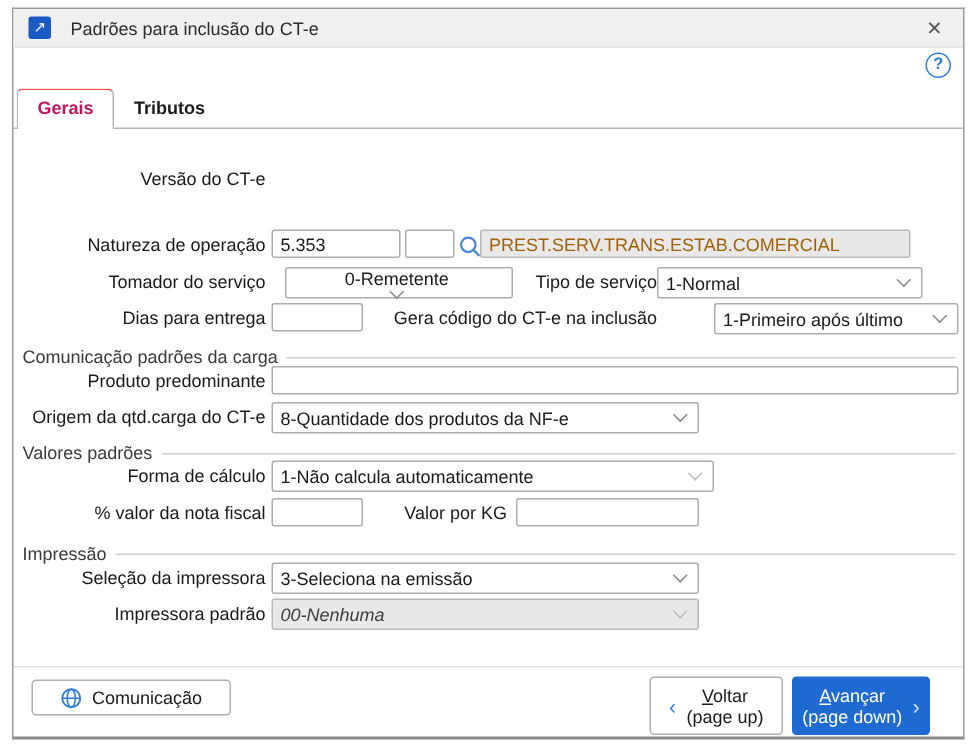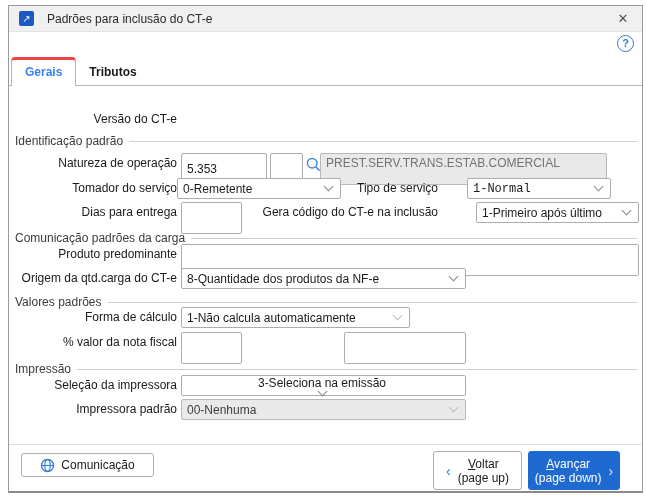--- a/index.html
+++ b/index.html
@@ -9,32 +9,32 @@
   
   .titlebar { height:26px; background:#f0f0f0; border-bottom:1px solid #e3e3e3; display:flex; align-items:center; padding:0 8px 0 10px; }
   .title-icon { width:15px; height:15px; background:#1b59c4; border-radius:2px; color:#fff; font-size:10px; line-height:15px; text-align:center; margin-right:13px; flex:0 0 auto; }
   .title-text { color:#2b2b2b; }
   .close-btn { margin-left:auto; width:22px; text-align:center; color:#555; font-size:13px; cursor:default; }
   
   .help-btn { position:absolute; top:29px; right:8px; width:17px; height:17px; border:1px solid #2f7cd6; border-radius:50%; color:#2f7cd6; font-weight:bold; font-size:11px; line-height:15px; text-align:center; }
   
   .tabstrip { position:absolute; left:0; right:0; top:52px; height:28px; display:flex; align-items:flex-end; padding-left:2px; border-bottom:1px solid #b5b5b5; }
   .tab { font-weight:bold; padding:5px 13px 6px 13px; position:relative; }
-  .tab.active { border:1px solid #b5b5b5; border-top:3px solid #ef4444; border-bottom:none; border-radius:4px 4px 0 0; background:#fff; color:#3b82f6; margin-bottom:-1px; padding-bottom:7px; z-index:2; }
+  .tab.active { border:1px solid #b5b5b5; border-top:1px solid #ef4444; border-bottom:none; border-radius:4px 4px 0 0; background:#fff; color:#be185d; margin-bottom:-1px; padding-bottom:7px; z-index:2; }
   .tab.inactive { color:#1b1b1b; }
   
   .lbl { position:absolute; height:21px; line-height:21px; text-align:right; white-space:nowrap; }
-  .fld { position:absolute; height:32px; border:1px solid #adadad; border-radius:2px; background:#fff; font-family:inherit; font-size:12px; color:#1a1a1a; padding:0 5px; }
+  .fld { position:absolute; height:19px; border:1px solid #adadad; border-radius:2px; background:#fff; font-family:inherit; font-size:12px; color:#1a1a1a; padding:0 5px; }
   input.fld { outline:none; }
-  .fld.ro { background:#e9e9e9; border-color:#b9b9b9; color:#737373; line-height:19px; overflow:hidden; white-space:nowrap; }
+  .fld.ro { background:#e9e9e9; border-color:#b9b9b9; color:#a16207; line-height:19px; overflow:hidden; white-space:nowrap; }
   .dd { position:absolute; height:21px; border:1px solid #adadad; border-radius:2px; background:#fff; display:flex; align-items:center; padding:0 8px 0 5px; cursor:default; }
   .dd .dd-text { flex:1; white-space:nowrap; overflow:hidden; }
   .chev { width:7px; height:7px; border-right:1.5px solid #8a8a8a; border-bottom:1.5px solid #8a8a8a; transform:rotate(45deg); margin-top:-4px; flex:0 0 auto; }
   .chev.light { border-color:#bdbdbd; }
-  .dd.disabled { background:#e9e9e9; border-color:#b9b9b9; color:#3f3f3f; }
+  .dd.disabled { background:#e9e9e9; border-color:#b9b9b9; color:#3f3f3f;font-style:italic; }
   .group { position:absolute; left:6px; right:5px; height:15px; display:flex; align-items:center; color:#3a3a3a; white-space:nowrap; }
   .group .gline { flex:1; border-top:1px solid #cfcfcf; margin-left:6px; margin-top:2px; }
   .search-btn { position:absolute; width:18px; height:20px; display:flex; align-items:center; justify-content:center; }
   
   .footer-sep { position:absolute; left:0; right:0; top:438px; border-top:1px solid #e0e0e0; }
   .btn { position:absolute; border:1px solid #b0b0b0; border-radius:3px; background:#fff; display:flex; align-items:center; justify-content:center; font-family:inherit; font-size:12px; color:#1a1a1a; cursor:default; }
   .btn-comunicacao { left:12px; top:447px; width:133px; height:24px; gap:6px; }
   .btn-nav { top:445px; height:39px; gap:7px; }
   .btn-voltar { left:424px; width:89px; }
   .btn-avancar { left:519px; width:92px; background:#1f6ad1; border-color:#1f6ad1; color:#fff; }
@@ -57,43 +57,39 @@
 
   <div class="help-btn">?</div>
 
   <div class="tabstrip">
     <div class="tab active">Gerais</div>
     <div class="tab inactive">Tributos</div>
   </div>
 
   <div class="lbl" style="left:8px;width:160px;top:103px;">Versão do CT-e</div>
 
-  <div class="group" style="top:127px;">
-    <span>Identificação padrão</span>
-    <span class="gline"></span>
-  </div>
 
   <div class="lbl" style="left:8px;width:160px;top:147px;">Natureza de operação</div>
   <input class="fld" style="left: 172px; top: 147px; width: 86px;" value="5.353">
   <input class="fld" style="left: 261px; top: 147px; width: 33px;" value="">
   <span class="search-btn" style="left:295px;top:148px;">
     <svg width="17" height="17" viewBox="0 0 17 17">
         <circle cx="7.2" cy="7.2" r="4.8" fill="none" stroke="#4a86d8" stroke-width="1.5"></circle>
         <line x1="10.9" y1="10.9" x2="14.6" y2="14.6" stroke="#4a86d8" stroke-width="1.5"></line>
       </svg>
   </span>
   <div class="fld ro" style="left:311px;top:147px;width:287px;">PREST.SERV.TRANS.ESTAB.COMERCIAL</div>
 
   <div class="lbl" style="left:8px;width:160px;top:172px;">Tomador do serviço</div>
-  <div class="dd" style="left:168px;top:172px;width:164px;">
+  <div class="dd" style="left:181px;top:172px;width:152px;flex-direction:column;">
     <span class="dd-text">0-Remetente</span>
     <span class="chev"></span>
   </div>
   <div class="lbl" style="left:230px;width:199px;top:172px;">Tipo de serviço</div>
-  <div class="dd" style="left:458px;top:172px;width:144px;font-family:Liberation Mono, monospace;">
+  <div class="dd" style="left:429px;top:172px;width:177px;">
     <span class="dd-text">1-Normal</span>
     <span class="chev"></span>
   </div>
 
   <div class="lbl" style="left:8px;width:160px;top:196px;">Dias para entrega</div>
   <input class="fld" style="left: 172px; top: 196px; width: 61px;" value="">
   <div class="lbl" style="left:230px;width:199px;top:196px;">Gera código do CT-e na inclusão</div>
   <div class="dd" style="left:435px;top:196px;width:163px;margin-left:32px;">
     <span class="dd-text">1-Primeiro após último</span>
     <span class="chev"></span>
@@ -112,36 +108,37 @@
     <span class="dd-text">8-Quantidade dos produtos da NF-e</span>
     <span class="chev"></span>
   </div>
 
   <div class="group" style="top:288px;">
     <span>Valores padrões</span>
     <span class="gline"></span>
   </div>
 
   <div class="lbl" style="left:8px;width:160px;top:301px;">Forma de cálculo</div>
-  <div class="dd" style="left:172px;top:301px;width:229px;">
+  <div class="dd" style="left:172px;top:301px;width:295px;">
     <span class="dd-text">1-Não calcula automaticamente</span>
     <span class="chev light"></span>
   </div>
 
   <div class="lbl" style="left:8px;width:160px;top:326px;">% valor da nota fiscal</div>
   <input class="fld" style="left: 172px; top: 326px; width: 61px;" value="">
+  <div class="lbl" style="left:240px;width:89px;top:326px;">Valor por KG</div>
   <input class="fld" style="left: 335px; top: 326px; width: 122px;" value="">
 
   <div class="group" style="top:355px;">
     <span>Impressão</span>
     <span class="gline"></span>
   </div>
 
   <div class="lbl" style="left:8px;width:160px;top:369px;">Seleção da impressora</div>
-  <div class="dd" style="left:172px;top:369px;width:285px;flex-direction:column;">
+  <div class="dd" style="left:172px;top:369px;width:285px;">
     <span class="dd-text">3-Seleciona na emissão</span>
     <span class="chev"></span>
   </div>
 
   <div class="lbl" style="left:8px;width:160px;top:393px;">Impressora padrão</div>
   <div class="dd disabled" style="left:172px;top:393px;width:285px;">
     <span class="dd-text">00-Nenhuma</span>
     <span class="chev light"></span>
   </div>
 

